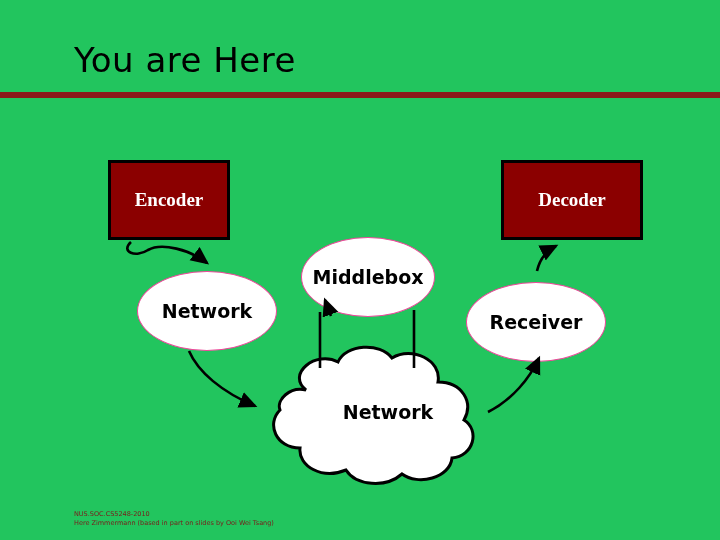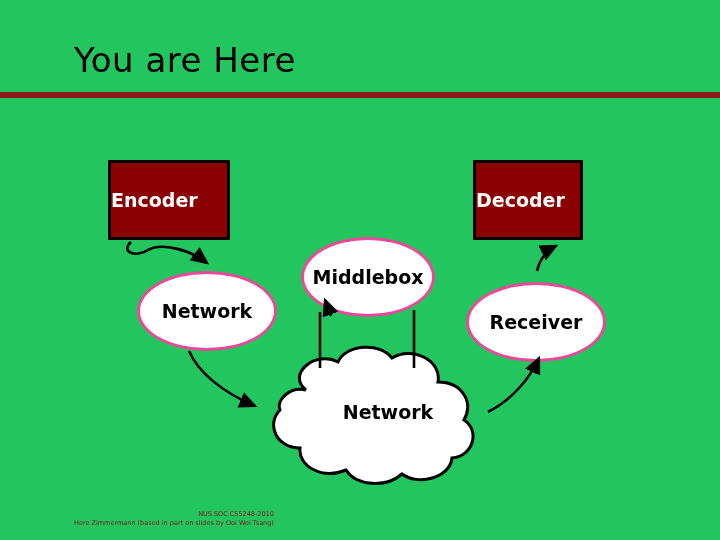--- a/index.html
+++ b/index.html
@@ -41,39 +41,41 @@
   
   .rect-box {
     position: absolute;
     background: #8B0000;
     border: 3px solid #000000;
     color: #ffffff;
     font-weight: bold;
     font-size: 19px;
     display: flex;
     align-items: center;
+    justify-content: center;
     box-sizing: border-box;
+    font-family: Liberation Serif, serif;
   }
   #encoder-box {
     left: 108px;
     top: 160px;
     width: 122px;
     height: 80px;
   }
   #decoder-box {
-    left: 473px;
+    left: 501px;
     top: 160px;
-    width: 110px;
+    width: 142px;
     height: 80px;
   }
   
   .ellipse {
     position: absolute;
     background: #ffffff;
-    border: 3px solid #ec4899;
+    border: 1px solid #ec4899;
     border-radius: 50%;
     box-sizing: border-box;
     display: flex;
     align-items: center;
     justify-content: center;
     font-weight: bold;
     font-size: 19px;
     color: #000000;
   }
   #sender-ellipse {
@@ -132,21 +134,21 @@
   
   #footer {
     position: absolute;
     left: 74px;
     top: 510px;
     font-size: 6.5px;
     color: #7B1A1A;
     font-family: "DejaVu Sans", sans-serif;
     line-height: 1.45;
   }
-  #footer div { white-space: nowrap; text-align: right; }
+  #footer div { white-space: nowrap; }
 </style>
 </head>
 <body>
 
 <div id="slide">
 
   <div id="title">You are Here</div>
   <div id="title-rule"></div>
 
   <svg id="cloud-wrap" viewBox="0 0 250 148">

